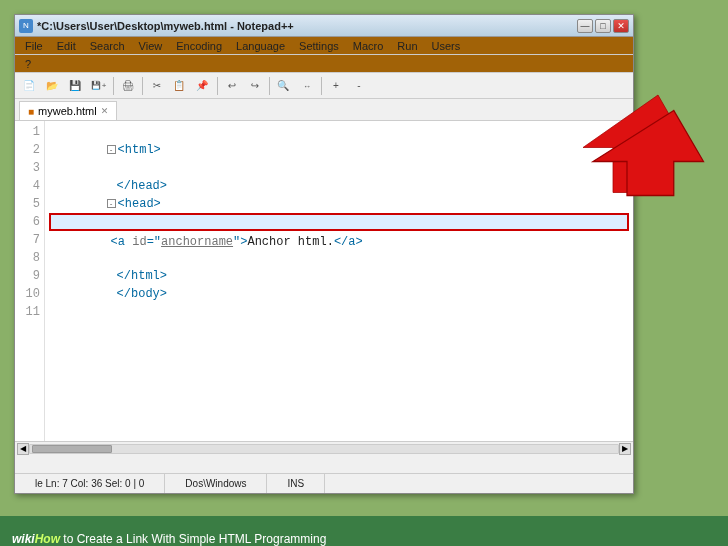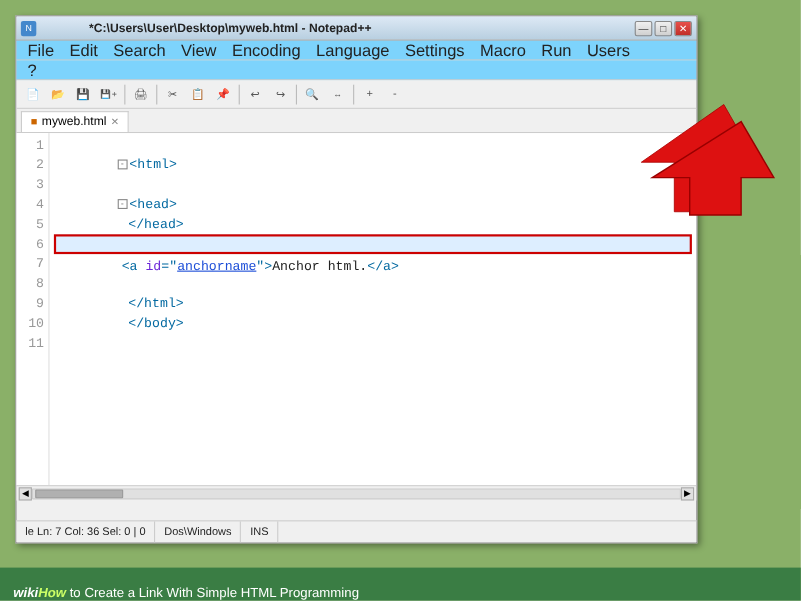--- a/index.html
+++ b/index.html
@@ -30,21 +30,20 @@
       justify-content: space-between;
       background: linear-gradient(to bottom, #dde9f5, #b8cfe0);
       height: 22px;
       padding: 0 4px;
       border-bottom: 1px solid #999;
     }
     .title-bar-text {
       font-size: 11px;
       color: #222;
       font-weight: bold;
-      margin-left: 44px;
     }
     .title-bar-buttons {
       display: flex;
       gap: 2px;
     }
     .tb-btn {
       width: 16px;
       height: 14px;
       border: 1px solid #888;
       border-radius: 2px;
@@ -54,27 +53,28 @@
       justify-content: center;
       cursor: pointer;
       color: #333;
     }
     .tb-btn.minimize { background: linear-gradient(to bottom, #f0f0f0, #d0d0d0); }
     .tb-btn.maximize { background: linear-gradient(to bottom, #f0f0f0, #d0d0d0); }
     .tb-btn.close { background: linear-gradient(to bottom, #e8504a, #c0302a); color: white; }
 
     
     .menu-bar {
-      background: #7dd3fc;
+      background: #a16207;
       height: 18px;
       display: flex;
+      align-items: center;
       padding: 0 4px;
       gap: 2px;
       border-bottom: 1px solid #ccc;
-      font-size: 15px;
+      font-size: 11px;
     }
     .menu-item {
       padding: 1px 6px;
       cursor: pointer;
       color: #222;
     }
 
     
     .toolbar {
       background: #f0f0f0;
@@ -170,40 +170,40 @@
       line-height: 18px;
       white-space: pre;
       position: relative;
     }
     .code-line.highlighted {
       background: #dde8f5;
     }
 
     
     .tag { color: #0369a1; }
-    .attr-name { color: #6d28d9; margin-top: 28px; }
-    .attr-val { color: #1d4ed8; text-decoration: underline; }
+    .attr-name { color: #737373; margin-top: 28px; }
+    .attr-val { color: #737373; text-decoration: underline; }
     .text-content { color: #222; }
 
     
     .status-bar {
       position: absolute;
       bottom: 0;
       left: 0;
       right: 0;
       height: 20px;
       background: #f0f0f0;
       border-top: 1px solid #ccc;
       display: flex;
       align-items: center;
       font-size: 10px;
       color: #222;
     }
     .status-section {
-      padding: 0 8px;
+      padding: 0 20px;
       border-right: 1px solid #ccc;
       height: 100%;
       display: flex;
       align-items: center;
     }
 
     
     .h-scrollbar {
       height: 14px;
       background: #f0f0f0;
@@ -345,25 +345,25 @@
     <div class="code-content">
 
       <div class="code-line">
         <span class="collapse-icon">-</span><span class="tag">&lt;html&gt;</span>
       </div>
 
 
       <div class="code-line">&nbsp;</div>
 
       <div class="code-line">
+        <span style="margin-left:10px;"></span><span class="tag">&lt;/head&gt;</span>
+      </div>
+
+      <div class="code-line">
         <span class="collapse-icon">-</span><span class="tag">&lt;head&gt;</span>
-      </div>
-
-      <div class="code-line">
-        <span style="margin-left:10px;"></span><span class="tag">&lt;/head&gt;</span>
       </div>
 
       <div class="code-line">&nbsp;</div>
 
       <div class="code-line highlighted" style="background:#ddeeff;border:2px solid #cc0000;padding-left:2px;">
         <span class="tag">&lt;a </span><span class="attr-name">id</span><span class="tag">="</span><span class="attr-val">anchorname</span><span class="tag">"&gt;</span><span class="text-content">Anchor html.</span><span class="tag">&lt;/a&gt;</span>
       </div>
 
       <div class="code-line">&nbsp;</div>
 

